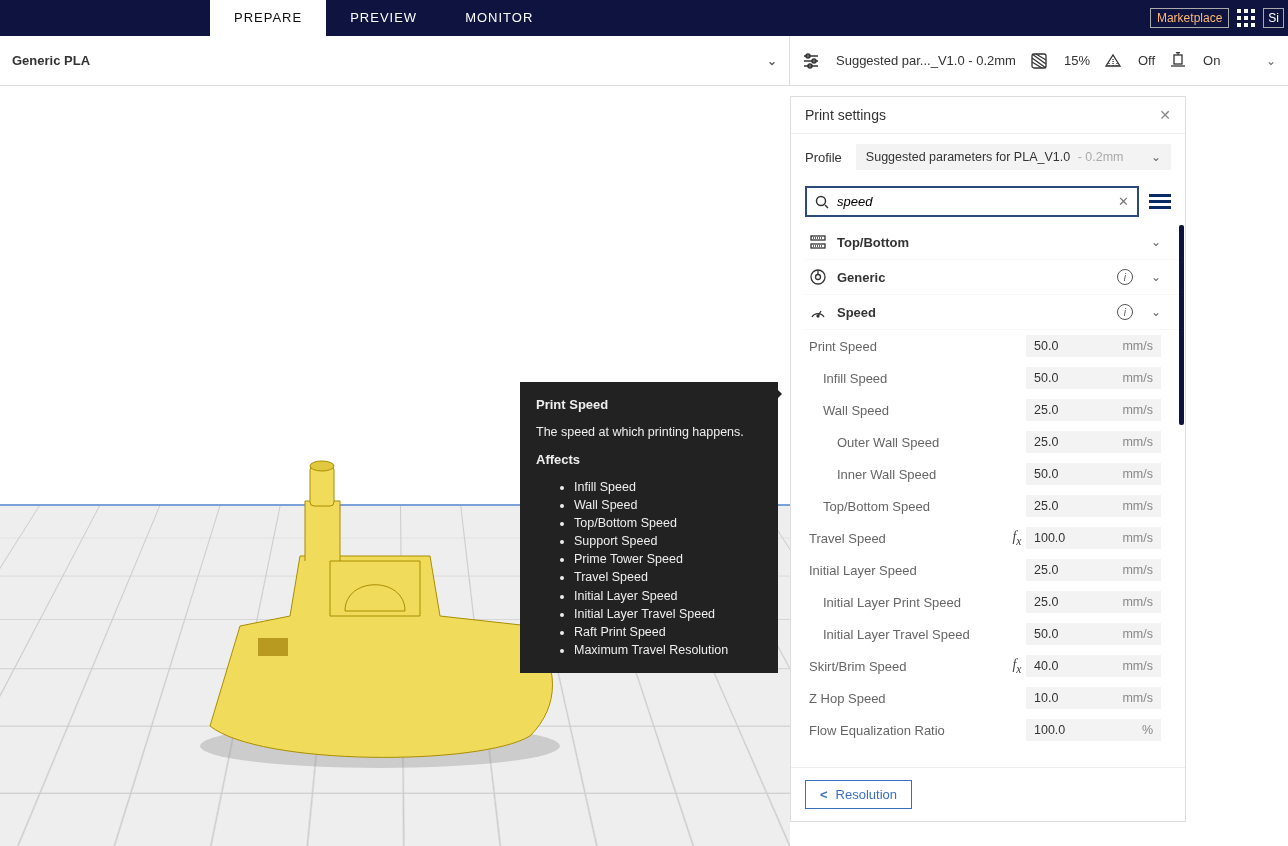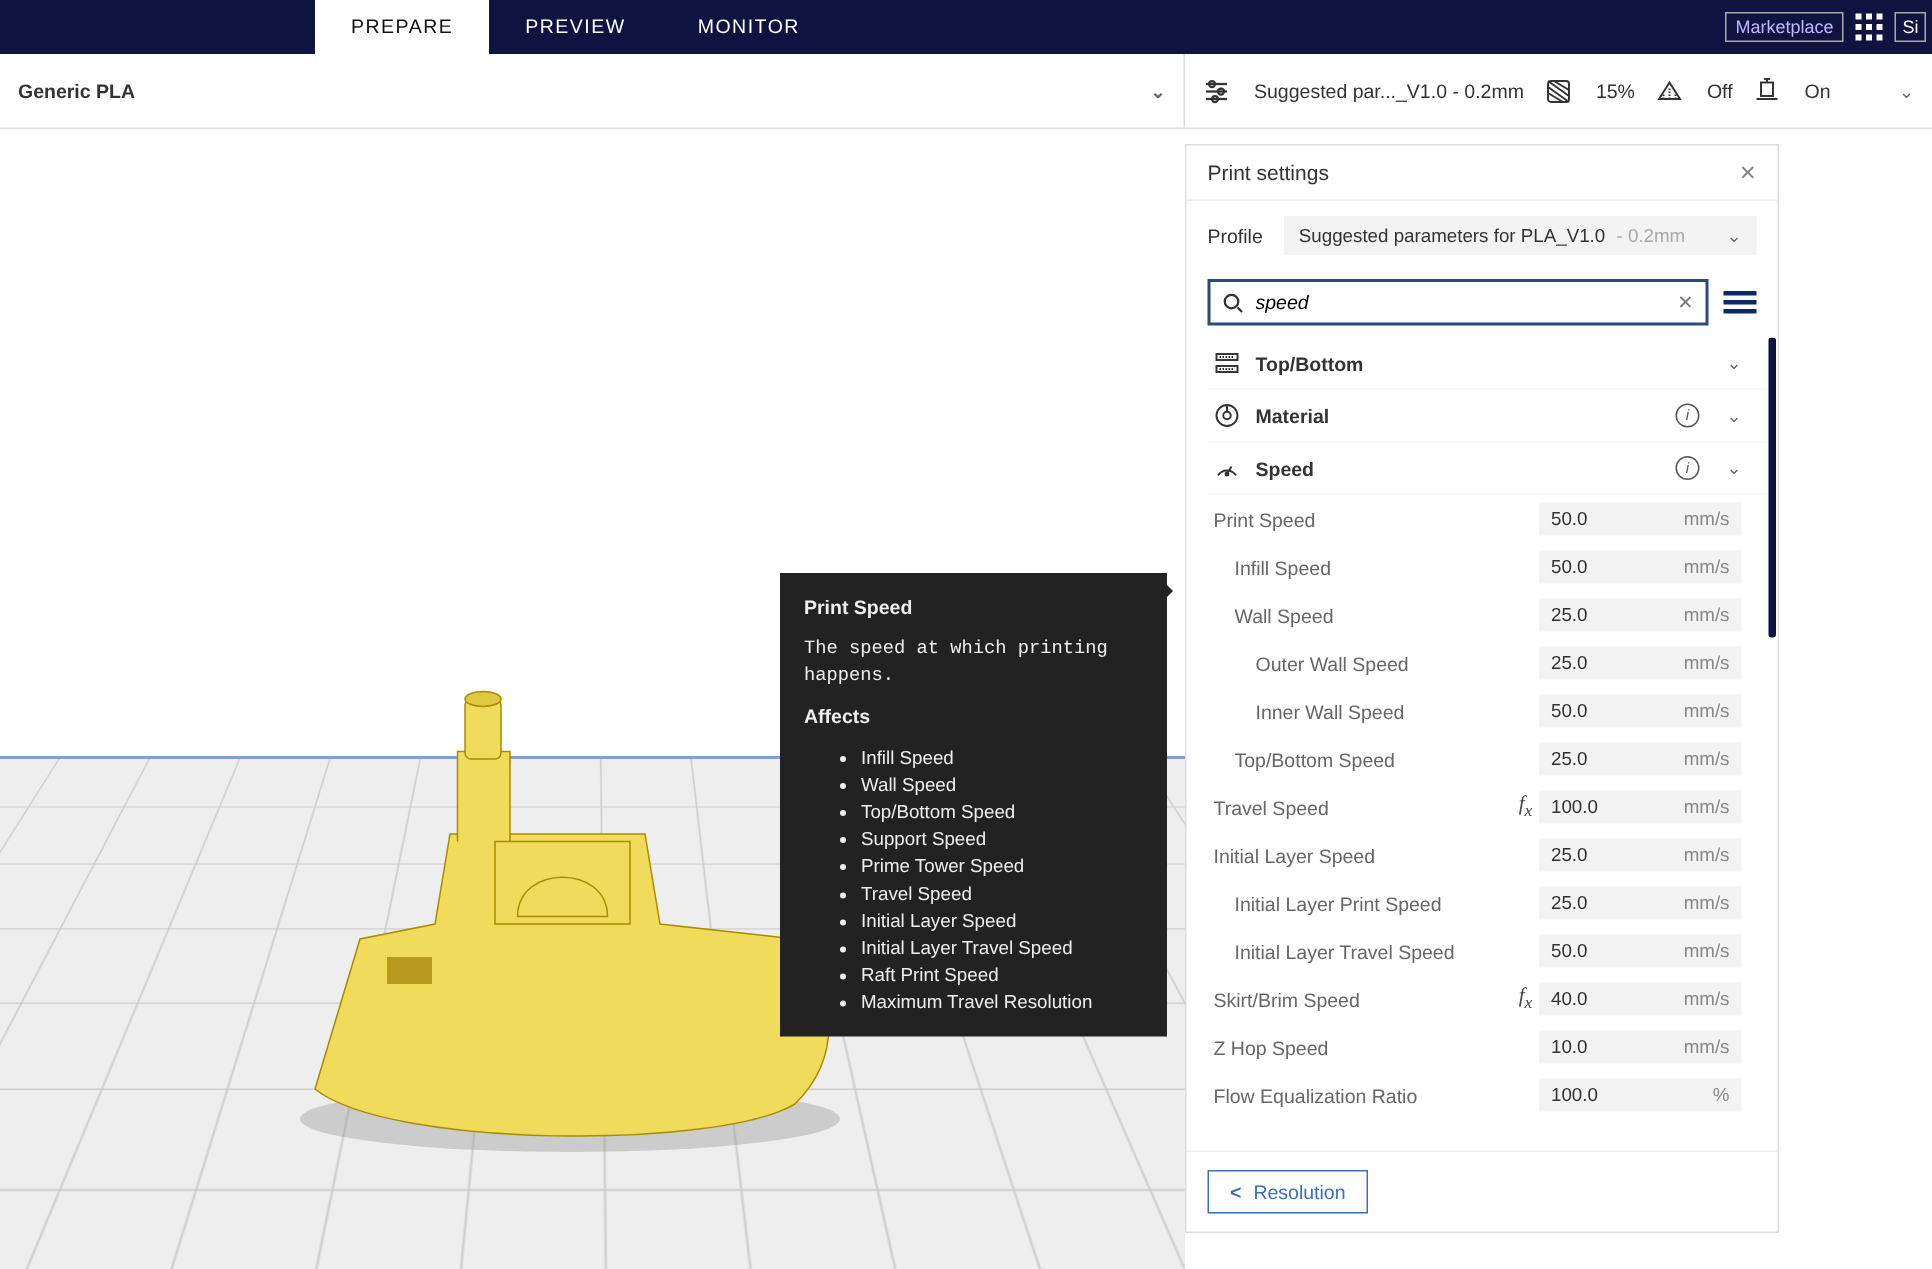--- a/index.html
+++ b/index.html
@@ -1,21 +1,21 @@
 <!DOCTYPE html>
 <html><head>
 <meta charset="utf-8">
 <style>
   * { box-sizing: border-box; margin: 0; padding: 0; }
   body { font-family: "Segoe UI", Arial, sans-serif; font-size: 13px; color: #333; background: #fff; width: 1288px; height: 846px; overflow: hidden; position: relative; }
   .topnav { background: #0f1340; height: 36px; display: flex; align-items: center; padding-left: 210px; color: #fff; position: relative; }
   .topnav .tab { padding: 0 24px; height: 36px; line-height: 36px; font-weight: 500; letter-spacing: 1px; font-size: 13px; cursor: pointer; }
   .topnav .tab.active { background: #fff; color: #111; }
   .topnav .right { position: absolute; right: 0; display: flex; align-items: center; gap: 6px; padding-right: 4px; }
-  .mk-btn { border: 1px solid #aaa; color: #c4b5fd; padding: 2px 6px; font-size: 12px; background: transparent; cursor: pointer; }
+  .mk-btn { border: 1px solid #aaa; color: #fdba74; padding: 2px 6px; font-size: 12px; background: transparent; cursor: pointer; }
   .grid-icon { width: 22px; height: 22px; display: grid; grid-template-columns: repeat(3,4px); grid-template-rows: repeat(3,4px); gap: 3px; padding: 2px; cursor: pointer; }
   .grid-icon span { background: #fff; }
   .signin { border: 1px solid #aaa; color: #fff; padding: 2px 4px; font-size: 12px; }
 
   .toolbar { height: 50px; border-bottom: 1px solid #ddd; display: flex; align-items: stretch; }
   .material-sel { flex: 0 0 790px; display: flex; align-items: center; justify-content: space-between; padding: 0 12px; border-right: 1px solid #ddd; cursor: pointer; font-weight: bold; }
   .chev { font-size: 12px; color: #666; }
   .overrides { flex: 1; display: flex; align-items: center; padding: 0 12px; gap: 14px; font-size: 13px; }
   .ov-item { display: flex; align-items: center; gap: 16px; }
   .ov-icon { width: 18px; height: 18px; display: inline-flex; align-items: center; justify-content: center; }
@@ -28,21 +28,21 @@
     transform: perspective(900px) rotateX(58deg);
     transform-origin: top center;
   }
   .buildplate-edge { position: absolute; left: 0; right: 0; top: 55%; height: 2px; background: #7aa1d8; }
   .model { position: absolute; left: 180px; top: 360px; width: 400px; height: 330px; }
   .model svg path { fill: #f1db5b; stroke: #a98d00; stroke-width: 1; }
 
   .tooltip { position: absolute; left: 520px; top: 296px; width: 258px; background: #222; color: #eee; padding: 14px 16px; font-size: 12.5px; line-height: 1.45; }
   .tooltip::after { content:""; position:absolute; right:-10px; top:6px; border:6px solid transparent; border-left-color:#222; }
   .tooltip h4 { font-weight: 600; margin-bottom: 8px; font-size: 13px; }
-  .tooltip .desc { margin-bottom: 10px; font-family: Liberation Mono, monospace; }
+  .tooltip .desc { margin-bottom: 10px; }
   .tooltip ul { list-style: disc; padding-left: 38px; }
 
   .panel { position: absolute; top: 96px; left: 790px; width: 396px; bottom: 24px; border: 1px solid #ddd; background: #fff; display: flex; flex-direction: column; }
   .panel-hdr { display: flex; align-items: center; justify-content: space-between; padding: 10px 14px; border-bottom: 1px solid #eee; font-size: 14px; }
   .close-x { color: #888; cursor: pointer; font-size: 14px; }
   .profile-row { display: flex; align-items: center; gap: 14px; padding: 10px 14px 6px; text-align: right; }
   .profile-label { font-size: 13px; }
   .profile-sel { flex: 1; background: #f3f3f3; padding: 6px 10px; display: flex; align-items: center; justify-content: space-between; font-size: 12.5px; cursor: pointer; }
   .profile-sel .detail { color: #aaa; margin-left: 4px; }
   .search-row { display: flex; align-items: center; gap: 10px; padding: 10px 14px 8px; }
@@ -231,21 +231,21 @@
     </div>
 
     <div class="section">
       <span class="sec-icon">
         <svg viewBox="0 0 18 18" width="18" height="18" stroke="#333" stroke-width="1.3" fill="none">
             <circle cx="9" cy="9" r="7"></circle>
             <circle cx="9" cy="9" r="2.5"></circle>
             <line x1="9" y1="2" x2="9" y2="6"></line>
           </svg>
       </span>
-      <span class="name">Material</span>
+      <span class="name">Generic</span>
       <span class="info-circle">i</span>
       <span class="chev" style="margin-left:8px">⌄</span>
     </div>
 
     <div class="section">
       <span class="sec-icon">
         <svg viewBox="0 0 18 18" width="18" height="18" stroke="#333" stroke-width="1.3" fill="none">
             <path d="M3 14 A7 7 0 0 1 15 14"></path>
             <line x1="9" y1="13" x2="12" y2="8"></line>
             <circle cx="9" cy="13" r="1" fill="#333"></circle>

